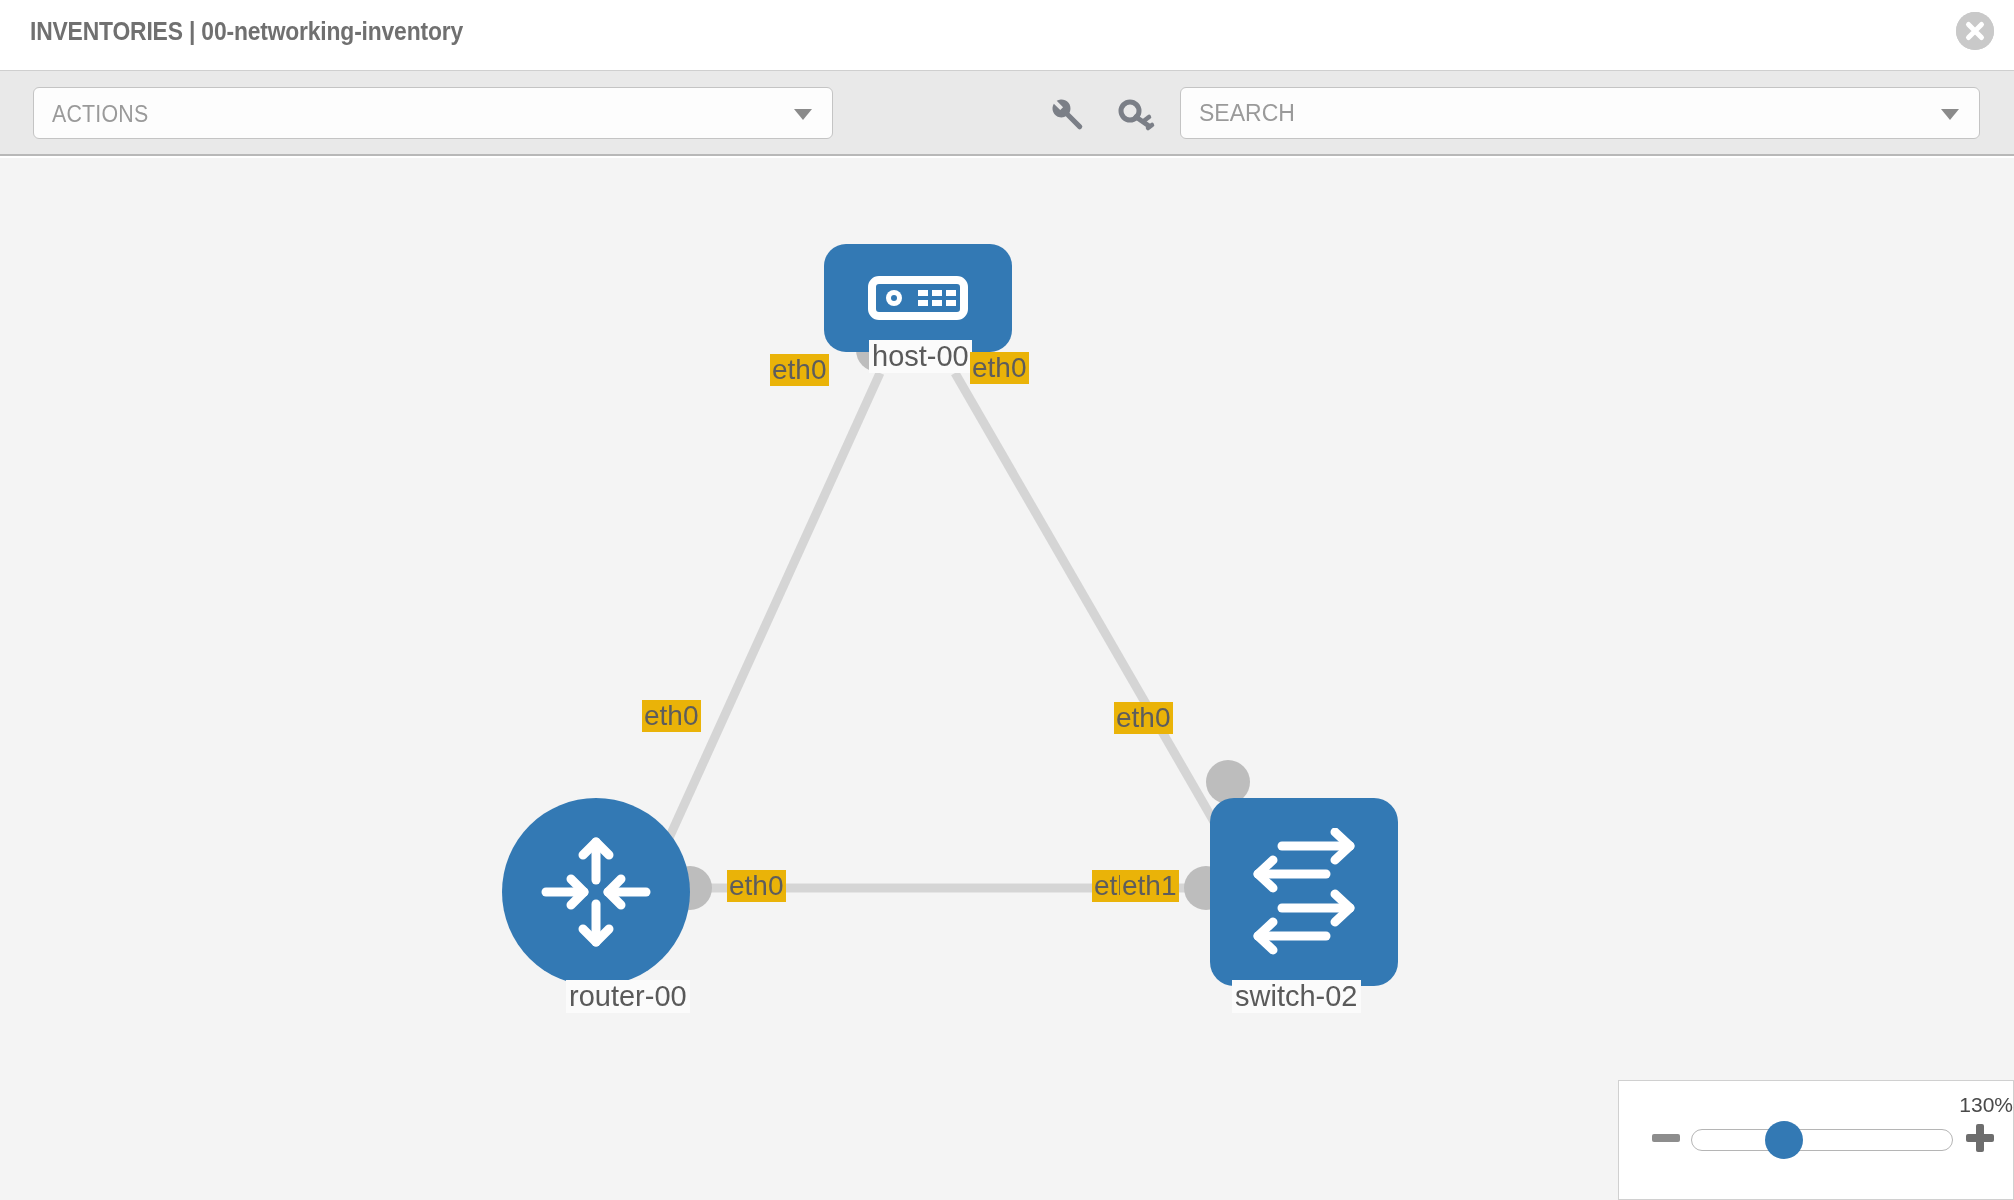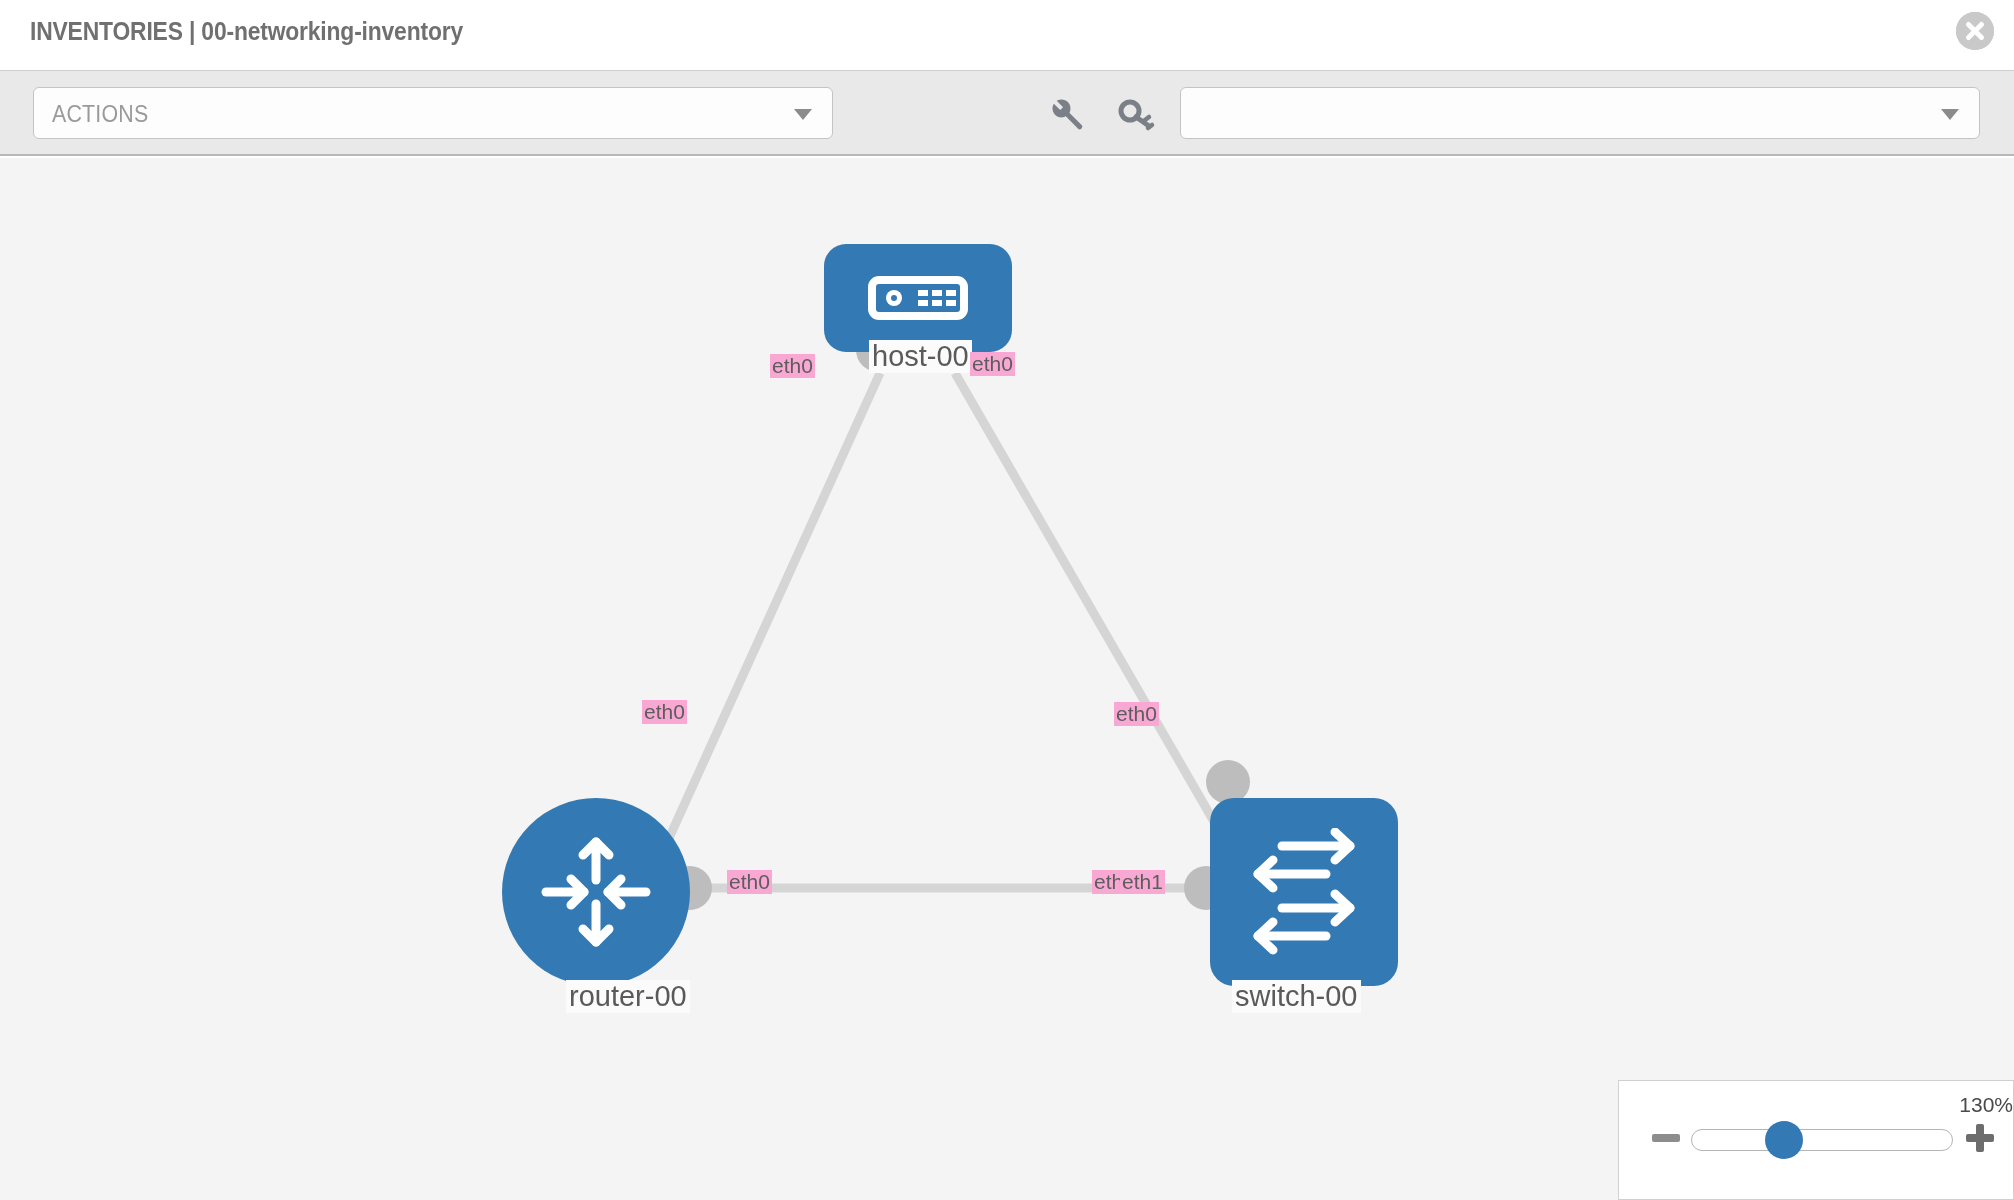--- a/index.html
+++ b/index.html
@@ -106,22 +106,22 @@
     background: #fbfbfb;
     padding: 0 3px;
     font-family: "Liberation Sans Narrow", "Liberation Sans", sans-serif;
   }
   .port {
     position: absolute; width: 44px; height: 44px;
     border-radius: 50%; background: #bdbdbd;
   }
   .port-label {
     position: absolute; white-space: nowrap;
-    font-size: 21px; color: #5d5d5d;
-    background: #f9a8d4;
+    font-size: 28px; color: #5d5d5d;
+    background: #eab308;
     padding: 0 2px;
     font-family: "Liberation Sans Narrow", "Liberation Sans", sans-serif;
   }
 
   
   .zoom-panel {
     position: absolute; left: 1618px; top: 1080px;
     width: 396px; height: 120px;
     background: #ffffff;
     border: 1px solid #d0d0d0;
@@ -183,20 +183,21 @@
     <div class="tool-icon key">
       <svg width="44" height="44" viewBox="0 0 44 44">
         <circle cx="16" cy="18" r="9" fill="none" stroke="#7b7f87" stroke-width="5"></circle>
         <path d="M22 24 L35 33" stroke="#7b7f87" stroke-width="5" stroke-linecap="round"></path>
         <path d="M31 27 L35 24" stroke="#7b7f87" stroke-width="4.5" stroke-linecap="round"></path>
         <path d="M34 35 L38 32" stroke="#7b7f87" stroke-width="4.5" stroke-linecap="round"></path>
       </svg>
     </div>
 
     <div class="search-box">
+      <input class="search-input" type="text" placeholder="SEARCH" style="">
       <div class="caret"></div>
     </div>
   </div>
 
   <div class="canvas">
 
     <svg class="links" width="2014" height="1042">
 
       <line x1="880" y1="215" x2="660" y2="700" stroke="#d5d5d5" stroke-width="9"></line>
 
@@ -258,21 +259,21 @@
           <path d="M40 18 L108 18"></path>
           <path d="M93 4 L108 18 L93 32"></path>
           <path d="M84 46 L16 46"></path>
           <path d="M31 32 L16 46 L31 60"></path>
           <path d="M40 80 L108 80"></path>
           <path d="M93 66 L108 80 L93 94"></path>
           <path d="M84 108 L16 108"></path>
           <path d="M31 94 L16 108 L31 122"></path>
         </g>
       </svg>
-      <div class="node-label" style="left:22px; top:182px;">switch-00</div>
+      <div class="node-label" style="left:22px; top:182px;">switch-02</div>
       <div class="port-label" style="left:-118px; top:72px;">eth</div>
       <div class="port-label" style="left:-90px; top:72px;text-align:center;">eth1</div>
       <div class="port-label" style="left:-96px; top:-96px;">eth0</div>
     </div>
   </div>
 
   <div class="zoom-panel">
     <div class="zoom-level">130%</div>
 
     <div class="zoom-minus">

